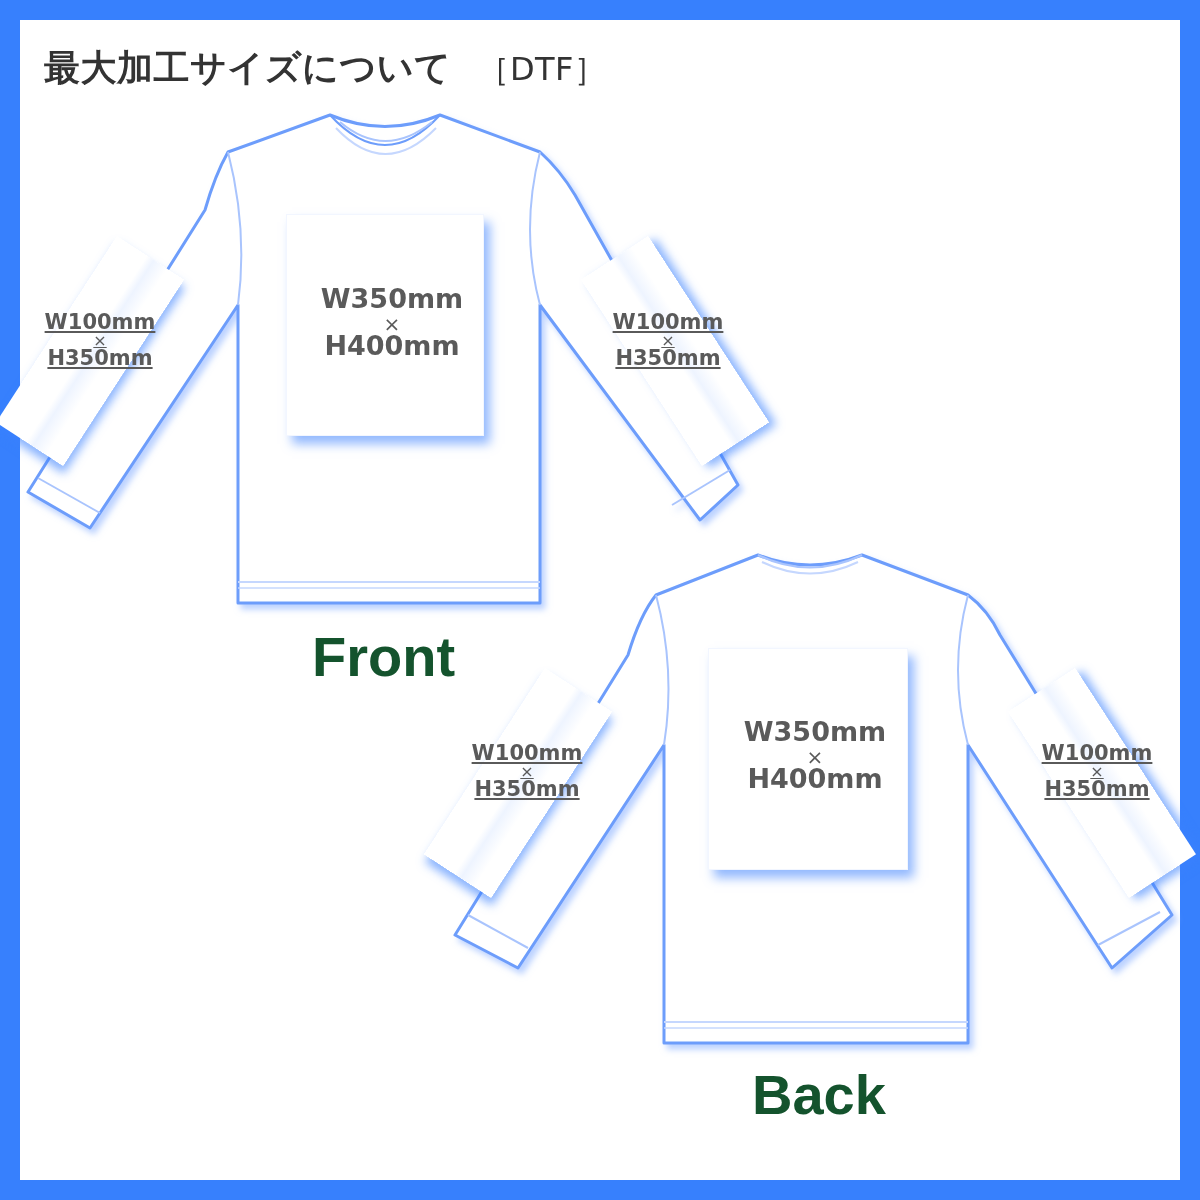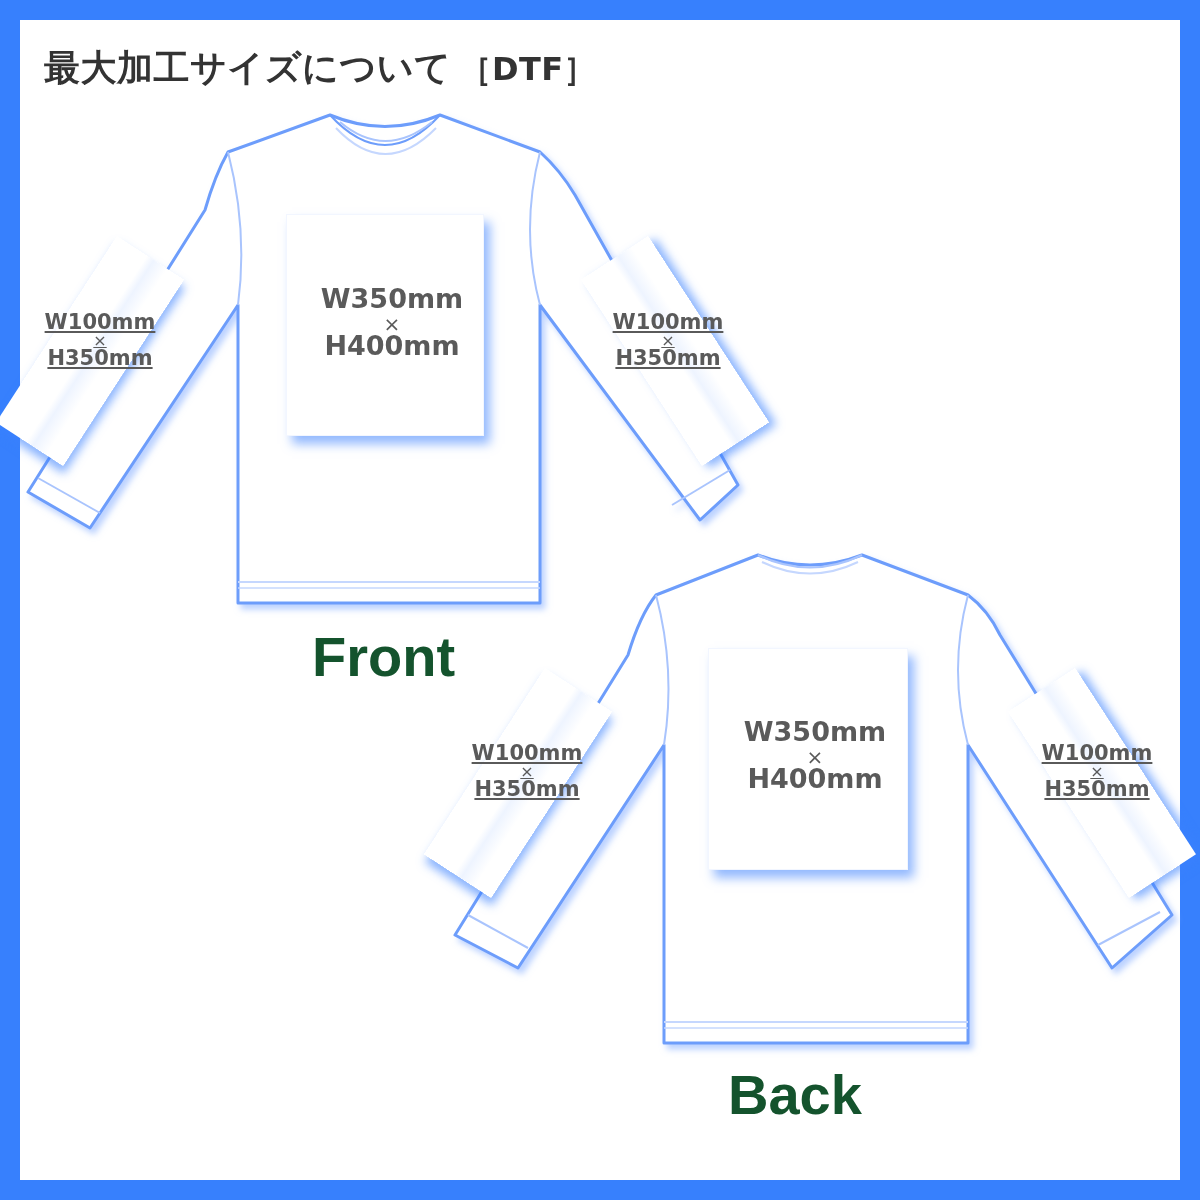--- a/index.html
+++ b/index.html
@@ -1,19 +1,19 @@
 <!DOCTYPE html>
 <html><head>
 <meta charset="utf-8">
 <style>
   html, body { margin:0; padding:0; }
   body { width:1200px; height:1200px; position:relative; background:#fff; overflow:hidden; font-family:"Liberation Sans", sans-serif; }
   .frame { position:absolute; left:0; top:0; width:1200px; height:1200px; box-sizing:border-box; border:20px solid #3780fd; border-right-width:20px; border-bottom-width:20px; background:#fff; }
   .title { position:absolute; left:44px; top:44px; font-family:"DejaVu Sans", sans-serif; font-weight:bold; font-size:36px; color:#333; letter-spacing:0.5px; white-space:nowrap; }
-  .title .tag { font-weight:bold; font-size:32px; margin-left:8px; }
+  .title .tag { font-weight:normal; font-size:32px; margin-left:26px; }
   svg.shirts { position:absolute; left:0; top:0; width:1200px; height:1200px; }
   .box { position:absolute; background:#fff; box-shadow: 6px 8px 10px rgba(58,128,253,0.55); box-sizing:border-box; border:1px solid #f2f6ff; }
   .sleeve-box { position:absolute; background:linear-gradient(90deg,#ffffff 0%, #ffffff 45%, #eef4ff 55%, #ffffff 75%); box-shadow: 5px 6px 10px rgba(58,128,253,0.6); }
   .label { position:absolute; color:#5a5a5a; font-family:"DejaVu Sans", sans-serif; font-weight:bold; text-align:center; line-height:1; white-space:nowrap; }
   .label .x { display:block; font-weight:normal; }
   .lg { font-size:27px; }
   .lg .x { font-size:20px; margin:2px 0 -2px; }
   .sm { font-size:21px;text-decoration:underline; }
   .sm .x { font-size:16px; margin:0 0 -1px; }
   .side { position:absolute; font-family:"Liberation Sans", sans-serif; font-weight:bold; font-size:56px; color:#14532d; }
@@ -104,13 +104,13 @@
   <span>H350mm</span>
 </div>
 
 <div class="sleeve-box" style="left:1062px; top:672px; width:80px; height:222px; transform:rotate(-33deg); transform-origin:center;"></div>
 <div class="label sm" style="left:1027px; top:743px; width:140px;">
   <span>W100mm</span>
   <span class="x">×</span>
   <span>H350mm</span>
 </div>
 
-<div class="side" style="left:728px; top:1062px;">Back</div>
+<div class="side" style="left:752px; top:1062px;">Back</div>
 
 </body></html>

